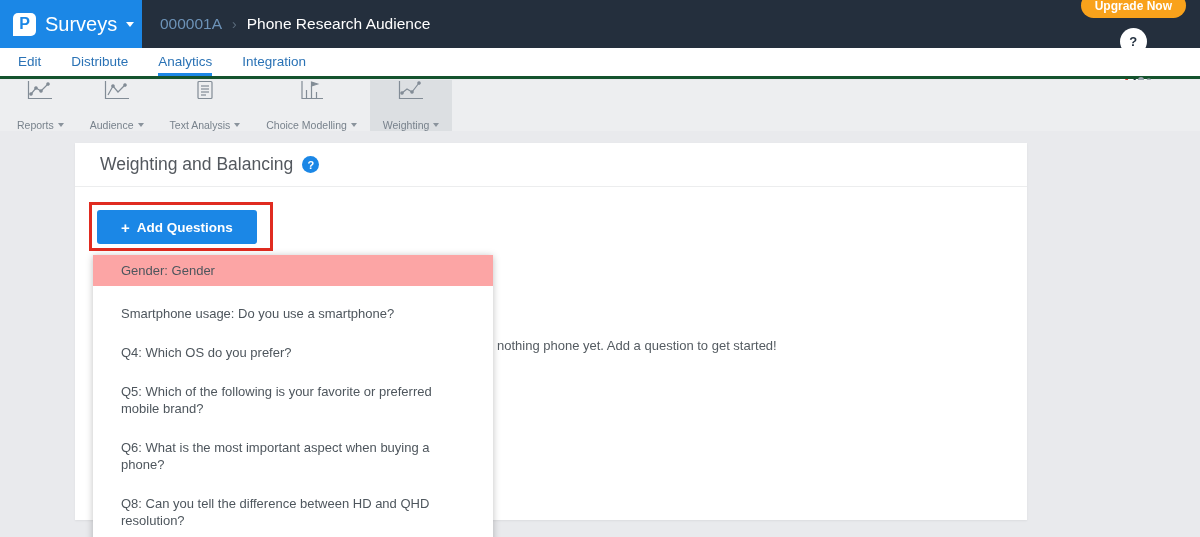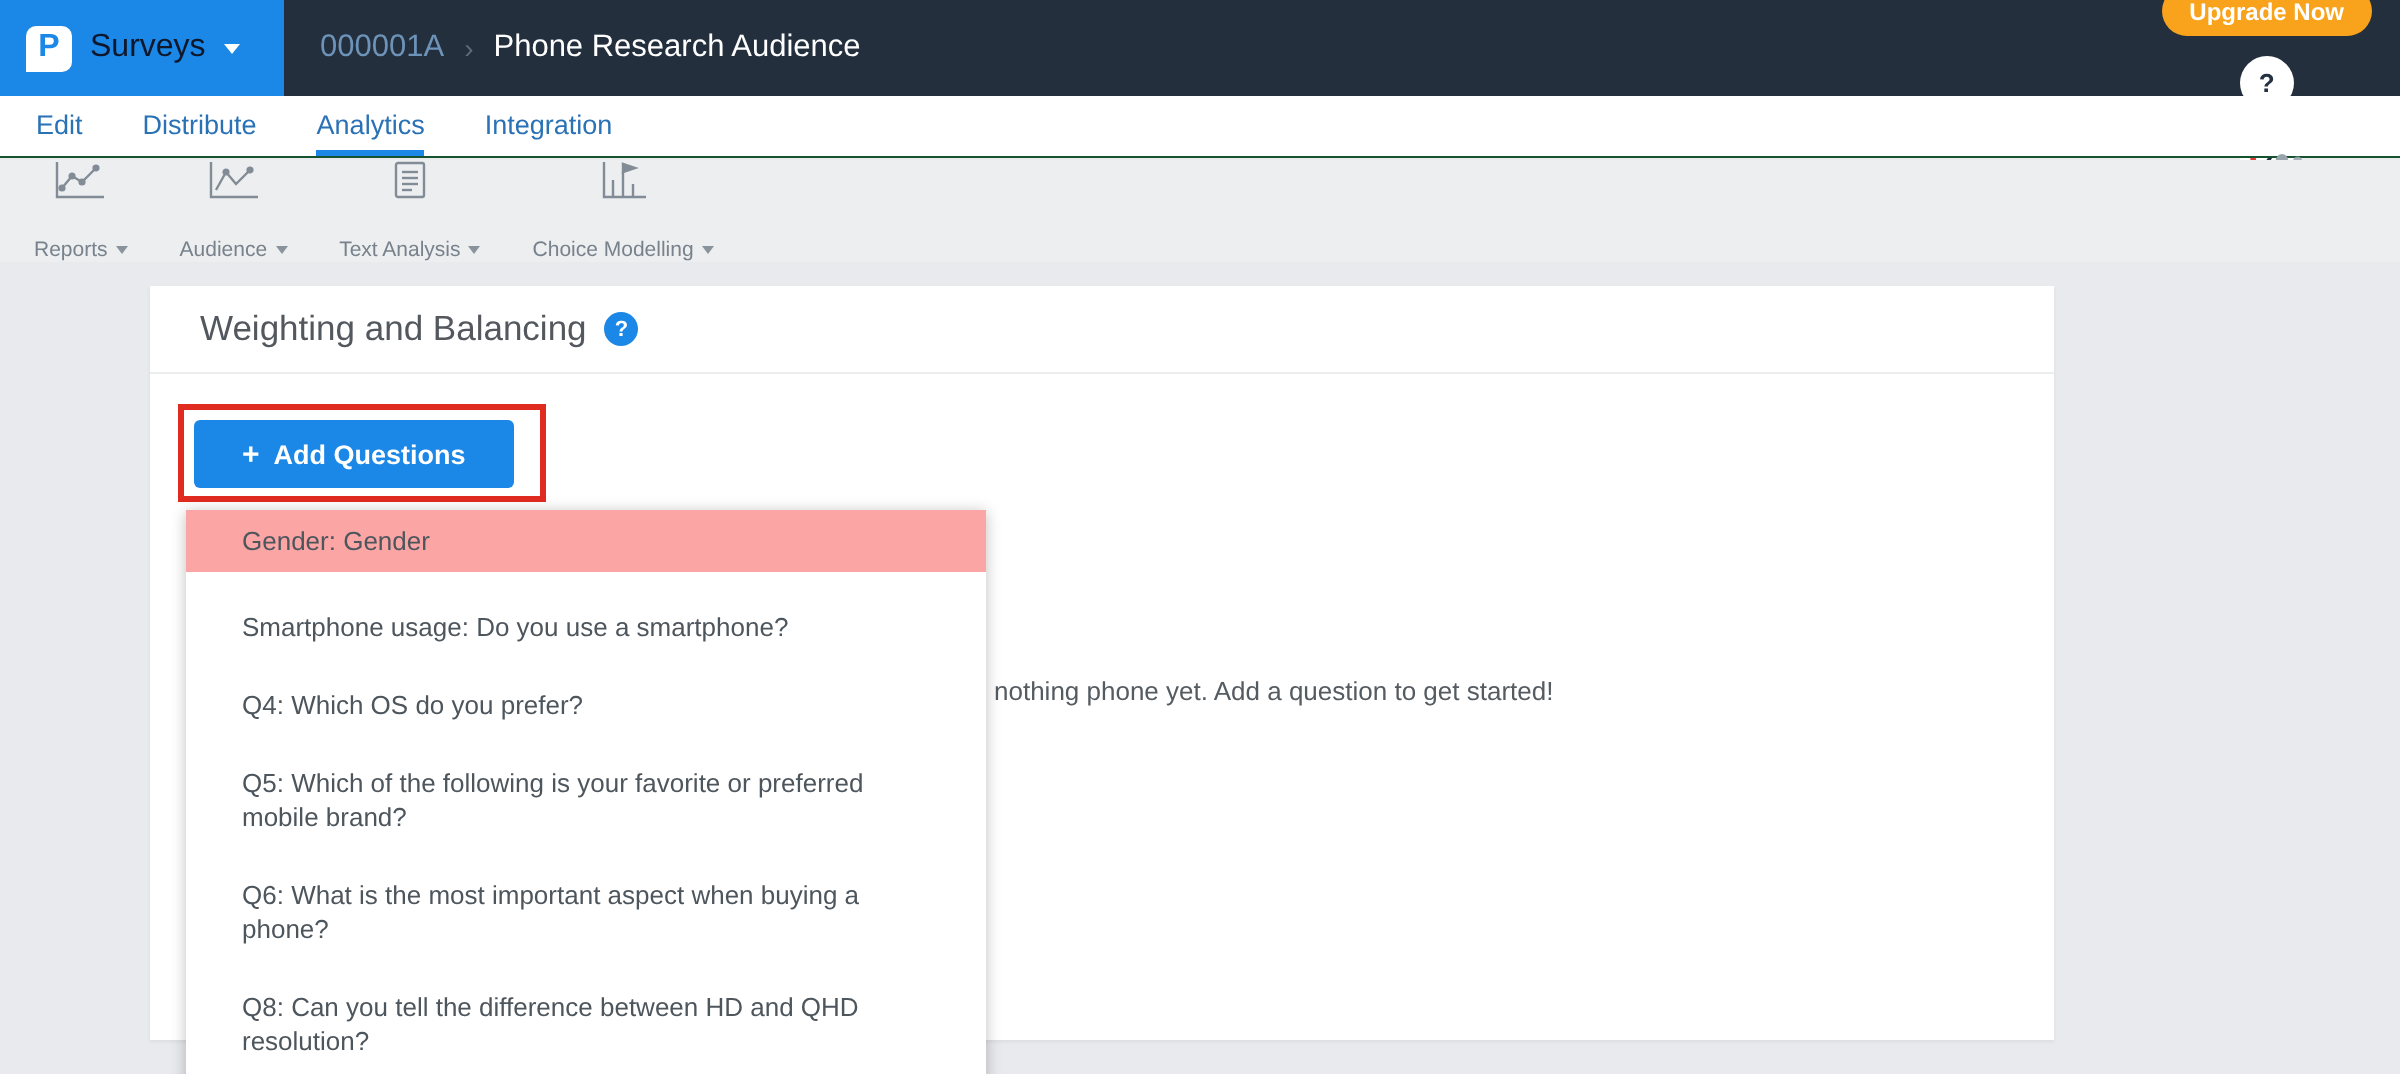--- a/index.html
+++ b/index.html
@@ -20,21 +20,21 @@
   }
   .brand {
     width:142px; height:100%; background:#1B87E6;
     display:flex; align-items:center; gap:9px; padding-left:13px; cursor:pointer;
   }
   .logo {
     width:23px; height:23px; background:#FFFFFF; border-radius:5px 5px 5px 0;
     display:flex; align-items:center; justify-content:center;
     color:#1B87E6; font-weight:bold; font-size:16px;
   }
-  .brand-label { color:#0f172a; font-size:16px; }
+  .brand-label { color:#ffffff; font-size:20px; }
   .caret {
     width:0; height:0; display:inline-block;
     border-left:4px solid transparent; border-right:4px solid transparent;
     border-top:5px solid currentColor;
   }
   .caret-white { color:#FFFFFF; }
   .caret-gray { color:#8A939C; border-left-width:3.5px; border-right-width:3.5px; border-top-width:4px; }
   .crumb { margin-left:18px; display:flex; align-items:center; gap:10px; font-size:15.5px; }
   .crumb-id { color:#6D93B8; cursor:pointer; }
   .crumb-sep { color:#5A6B7C; font-size:14px; }
@@ -48,21 +48,21 @@
   .upgrade {
     height:25px; border:none; border-radius:13px; background:#F9A21B;
     color:#FFFFFF; font-size:12px; font-weight:bold; padding:0 14px; cursor:pointer;
     font-family:"Liberation Sans", sans-serif;
   }
 
   
   .navbar {
     position:absolute; top:48px; left:0; right:0; height:31px;
     background:#FFFFFF; display:flex; align-items:stretch; gap:30px; padding-left:18px;
-    border-bottom:1px solid #14532d;
+    border-bottom:3px solid #14532d;
   }
   .tab {
     font-size:13.5px; color:#2A72B5; display:flex; align-items:center;
     border-bottom:3px solid transparent; padding-top:2px; cursor:pointer;
   }
   .tab.active { border-bottom-color:#1B87E6; }
   .nav-right { margin-left:auto; margin-right:16px; display:flex; align-items:center; gap:7px;margin-top:37px; }
   .count { color:#1B87E6; font-size:13.5px; cursor:pointer; }
 
   
@@ -238,20 +238,35 @@
           <path d="M2 1 V18.5 H23"></path>
           <path d="M6.5 18 V10 M11.5 18 V6 M16.5 18 V12"></path>
           <path d="M11.5 6 V2 L17.5 4 Z" fill="#828C96"></path>
         </svg>
       </span>
       <span class="tool-label">
         <span>Choice Modelling</span>
           <span class="caret caret-gray"></span>
       </span>
     </div>
+    <div class="tool active">
+      <span>
+        <svg width="26" height="20" viewBox="0 0 26 20" fill="none" stroke="#828C96" stroke-width="1.2">
+          <path d="M1.5 1 V18.5 H25"></path>
+            <polyline points="4 13, 9 9, 14 12, 21 3"></polyline>
+          <circle cx="4" cy="13" r="1.2" fill="#828C96"></circle>
+            <circle cx="14" cy="12" r="1.2" fill="#828C96"></circle>
+          <circle cx="21" cy="3" r="1.2" fill="#828C96"></circle>
+        </svg>
+      </span>
+      <span class="tool-label">
+        <span>Weighting</span>
+          <span class="caret caret-gray"></span>
+      </span>
+    </div>
   </div>
 
   <section class="card">
     <div class="card-head">
       <h1 class="card-title">Weighting and Balancing</h1>
       <span class="help-badge">
         <span>?</span>
       </span>
     </div>
     <div class="annotation"></div>

